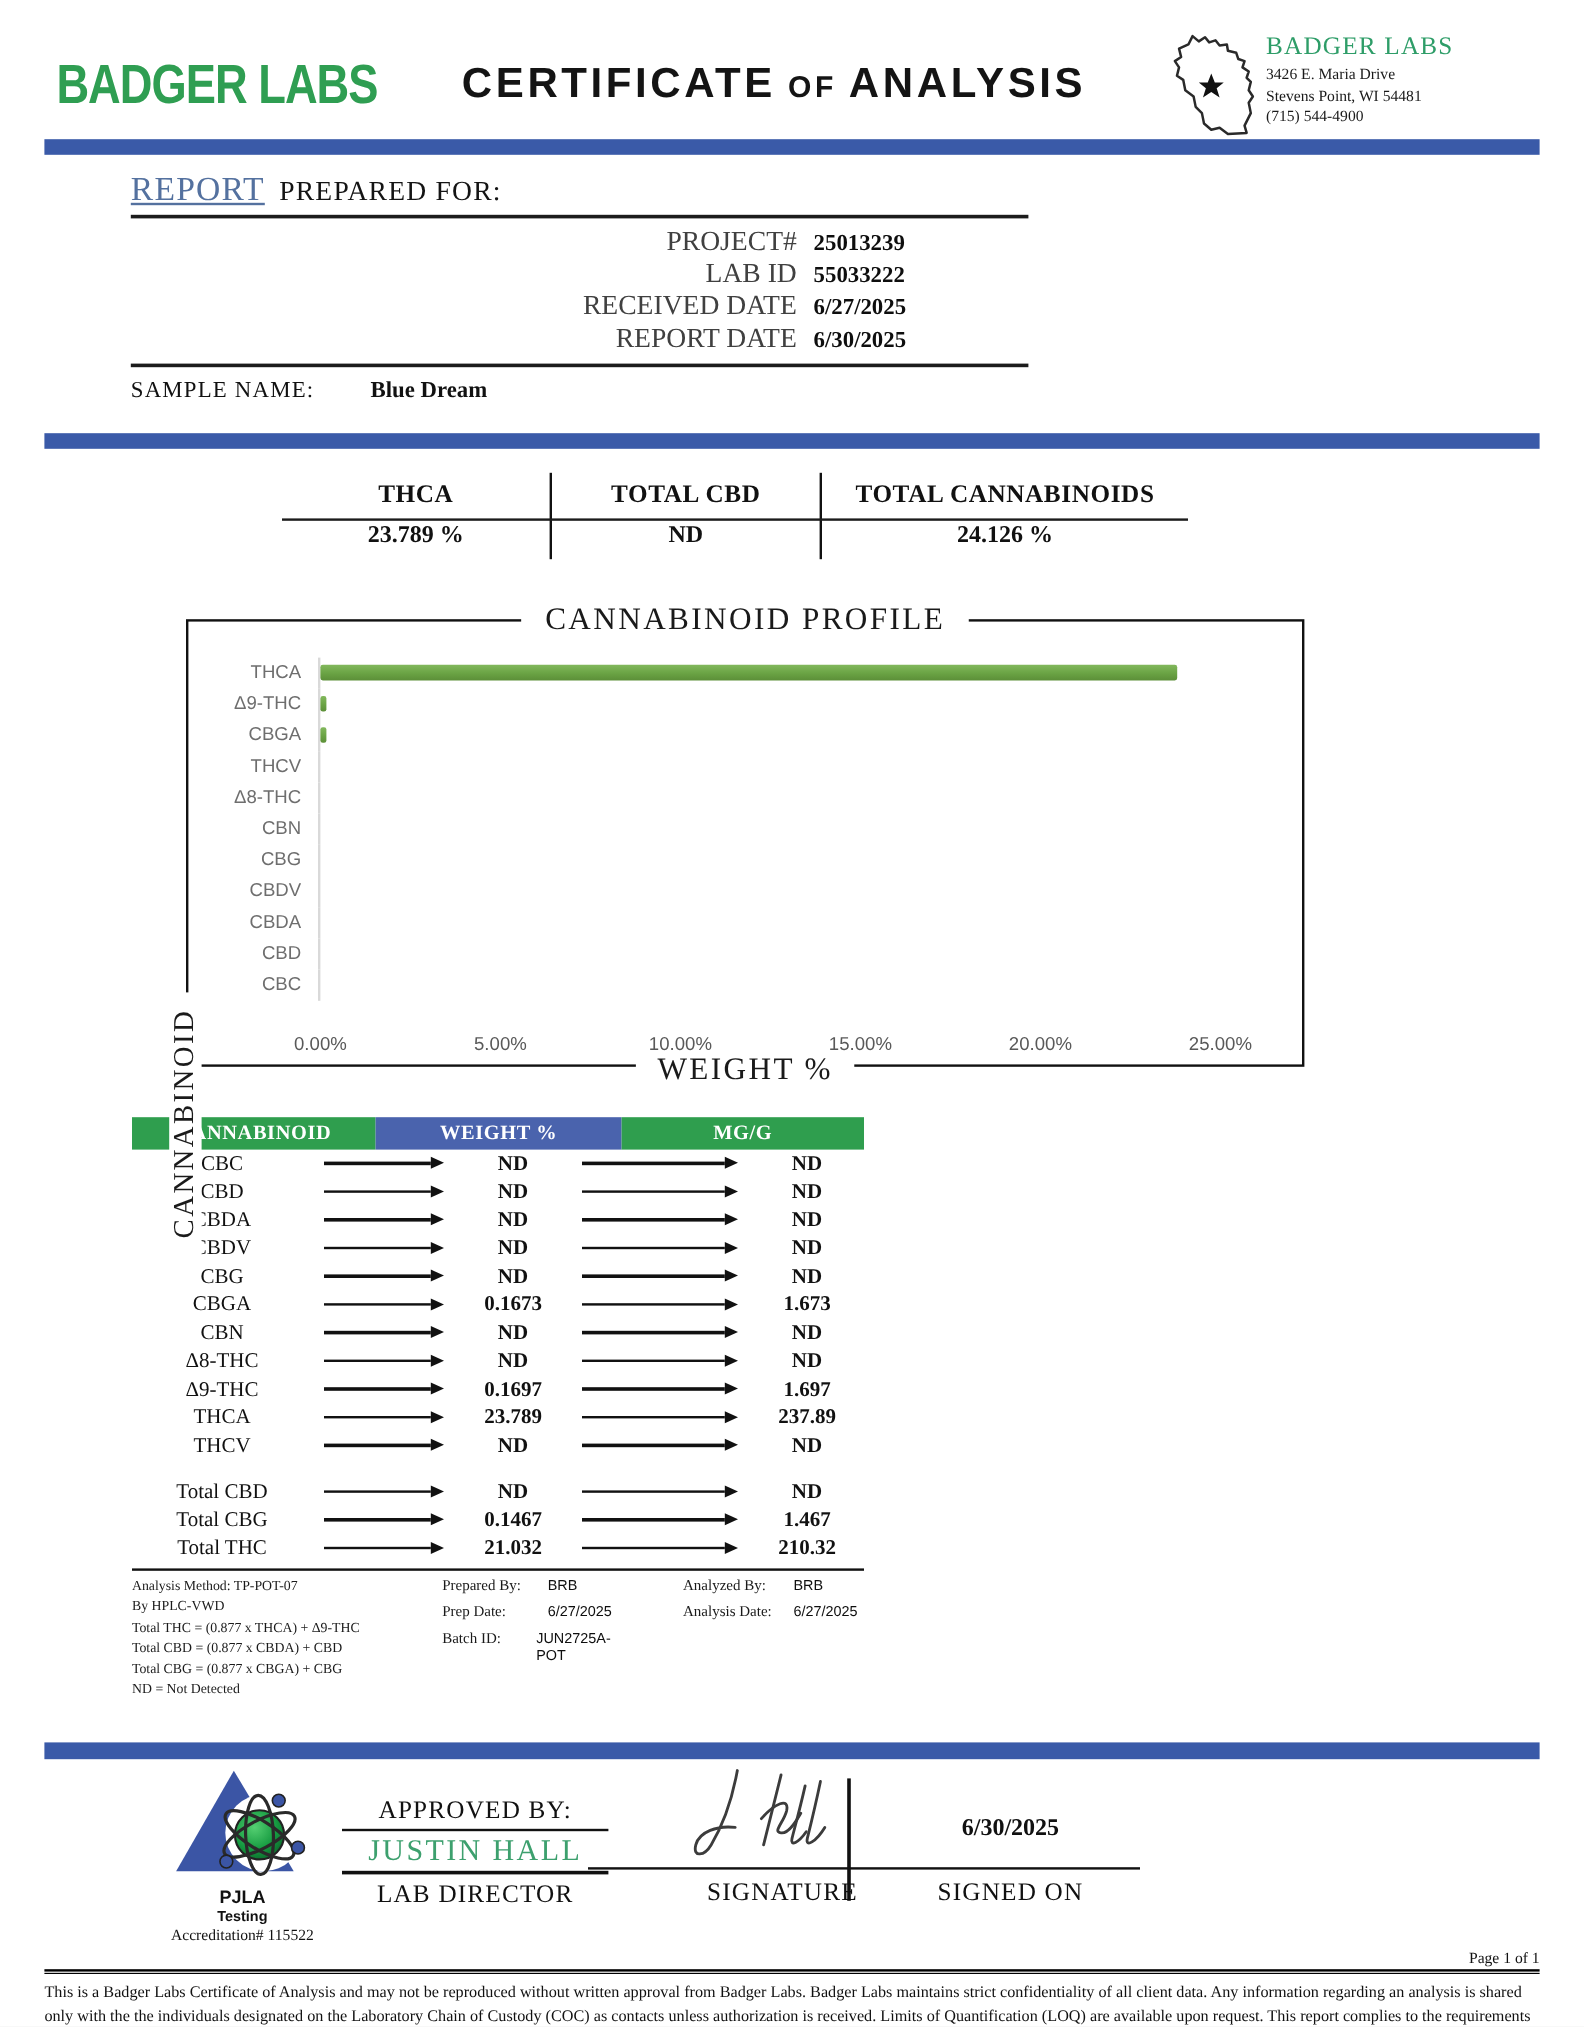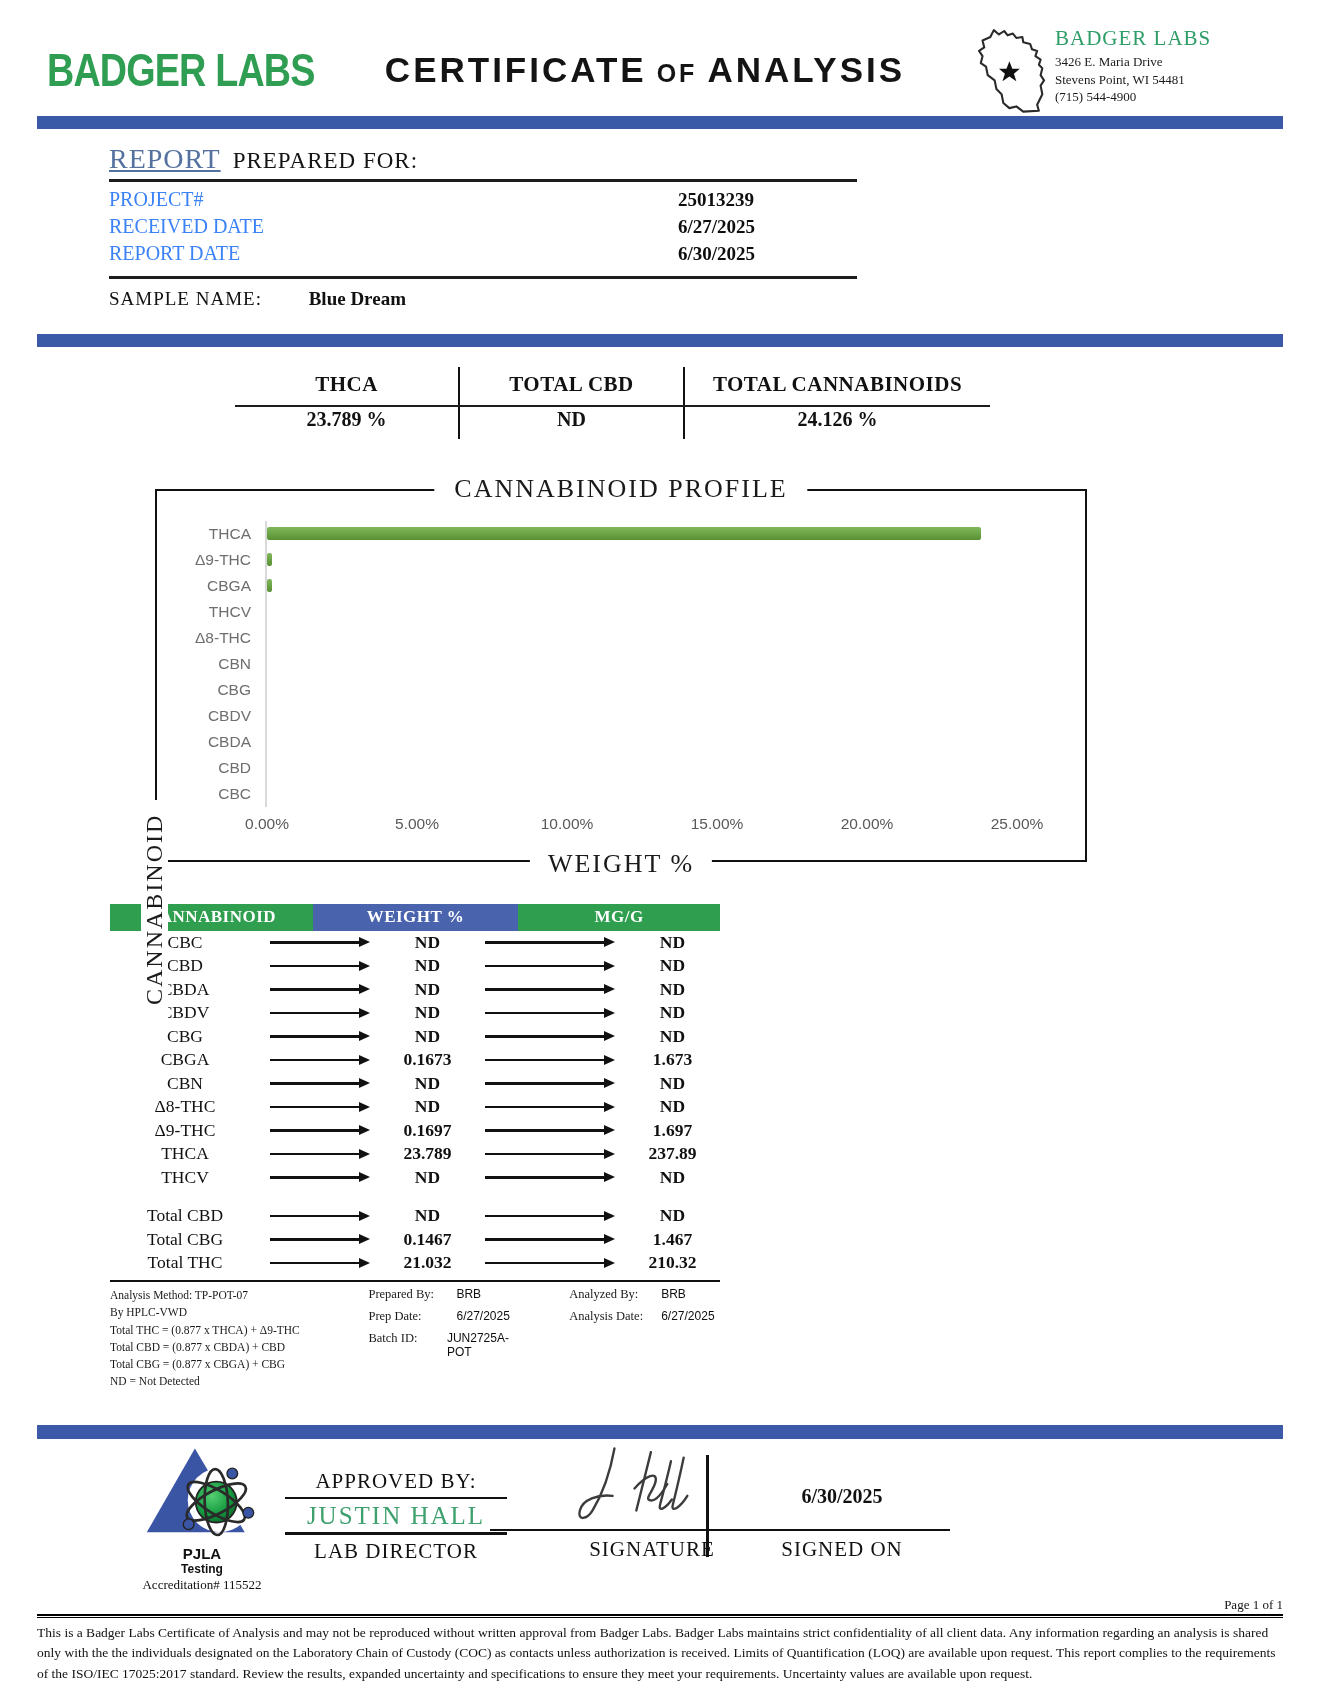--- a/index.html
+++ b/index.html
@@ -26,21 +26,21 @@
   .bluebar { height:13px; background:#3a5aa8; }
   
   .report-info { padding-left:72px; margin-top:14px; }
   .rp-heading { display:flex; align-items:baseline; gap:12px; }
   .rp-report { font-size:28px; color:#54719f; text-decoration:underline; letter-spacing:1px; }
   .rp-prep { font-size:23px; color:#141414; letter-spacing:1px; }
   .rp-rule { width:748px; height:3px; background:#1c1c1c; margin-top:4px; }
   .rp-rule2 { width:748px; height:2.5px; background:#1c1c1c; margin-top:7px; }
   .fields { margin-top:6px; width:682px; }
   .field-row { display:flex; align-items:baseline; height:27px; }
-  .field-label { width:555px; text-align:left; font-size:20px; color:#3b82f6; }
+  .field-label { width:555px; text-align:right; font-size:23px; color:#404040; }
   .field-value { margin-left:14px; font-size:19px; font-weight:700; color:#0e0e0e; }
   .sample-row { margin-top:9px; font-size:19px; }
   .sample-label { letter-spacing:1px; }
   .sample-value { font-weight:700; margin-left:42px; }
   .bar2 { margin-top:24px; }
   
   .summary { margin-top:20px; margin-left:198px; width:755px; position:relative; display:flex; }
   .sum-cell { padding-top:5px; text-align:center; height:72px; }
   .sum-cell.c1 { width:223px; }
   .sum-cell.c2 { width:227px; border-left:2px solid #111; border-right:2px solid #111; }
@@ -60,21 +60,21 @@
     background:#fff; padding:0 18px; font-size:26px; letter-spacing:2px; color:#1a1a1a; white-space:nowrap; }
   .chart-plot { margin:30px 0 0 8px; }
   .crow { display:flex; align-items:center; height:26px; }
   .crow-label { width:100px; text-align:right; padding-right:14px;
     font-family:"Liberation Sans", sans-serif; font-size:15.5px; color:#6e6e6e; }
   .crow-bars { flex:1; align-self:stretch; border-left:2px solid #d9d9d9; display:flex; align-items:center; }
   .cbar { height:13px; border-radius:2px;
     background:linear-gradient(180deg,#82b85c 0%,#6aa344 55%,#5c8f38 100%); }
   .chart-ticks { position:relative; margin-left:110px; height:24px; margin-top:8px; }
   .tick { position:absolute; transform:translateX(-50%); font-family:"Liberation Sans", sans-serif;
-    font-size:15.5px; color:#595959; white-space:nowrap; }
+    font-size:15.5px; color:#595959; white-space:nowrap;margin-top:20px; }
   
   .datatable { margin-top:42px; margin-left:73px; width:610px; }
   .dt-header { display:flex; height:27px; }
   .dt-hcell { color:#fff; font-weight:700; font-size:17px; letter-spacing:.5px;
     display:flex; align-items:center; justify-content:center; }
   .dt-hcell.h0 { width:203px; background:#2f9e4e; }
   .dt-hcell.h1 { width:205px; background:#4a63ad; }
   .dt-hcell.h2 { width:202px; background:#2f9e4e; }
   .dt-row { display:grid; grid-template-columns:150px 120px 95px 150px 95px; align-items:center; height:23.5px; }
   .dt-label { text-align:center; font-size:17.5px; }
@@ -151,20 +151,24 @@
   <section class="report-info">
     <div class="rp-heading">
       <span class="rp-report">REPORT</span>
       <span class="rp-prep">PREPARED FOR:</span>
     </div>
     <div class="rp-rule"></div>
     <div class="fields" id="report-fields">
         <div class="field-row">
           <span class="field-label">PROJECT#</span>
           <span class="field-value">25013239</span>
+        </div>
+        <div class="field-row">
+          <span class="field-label">LAB ID</span>
+          <span class="field-value">55033222</span>
         </div>
         <div class="field-row">
           <span class="field-label">RECEIVED DATE</span>
           <span class="field-value">6/27/2025</span>
         </div>
         <div class="field-row">
           <span class="field-label">REPORT DATE</span>
           <span class="field-value">6/30/2025</span>
         </div>
       </div>

